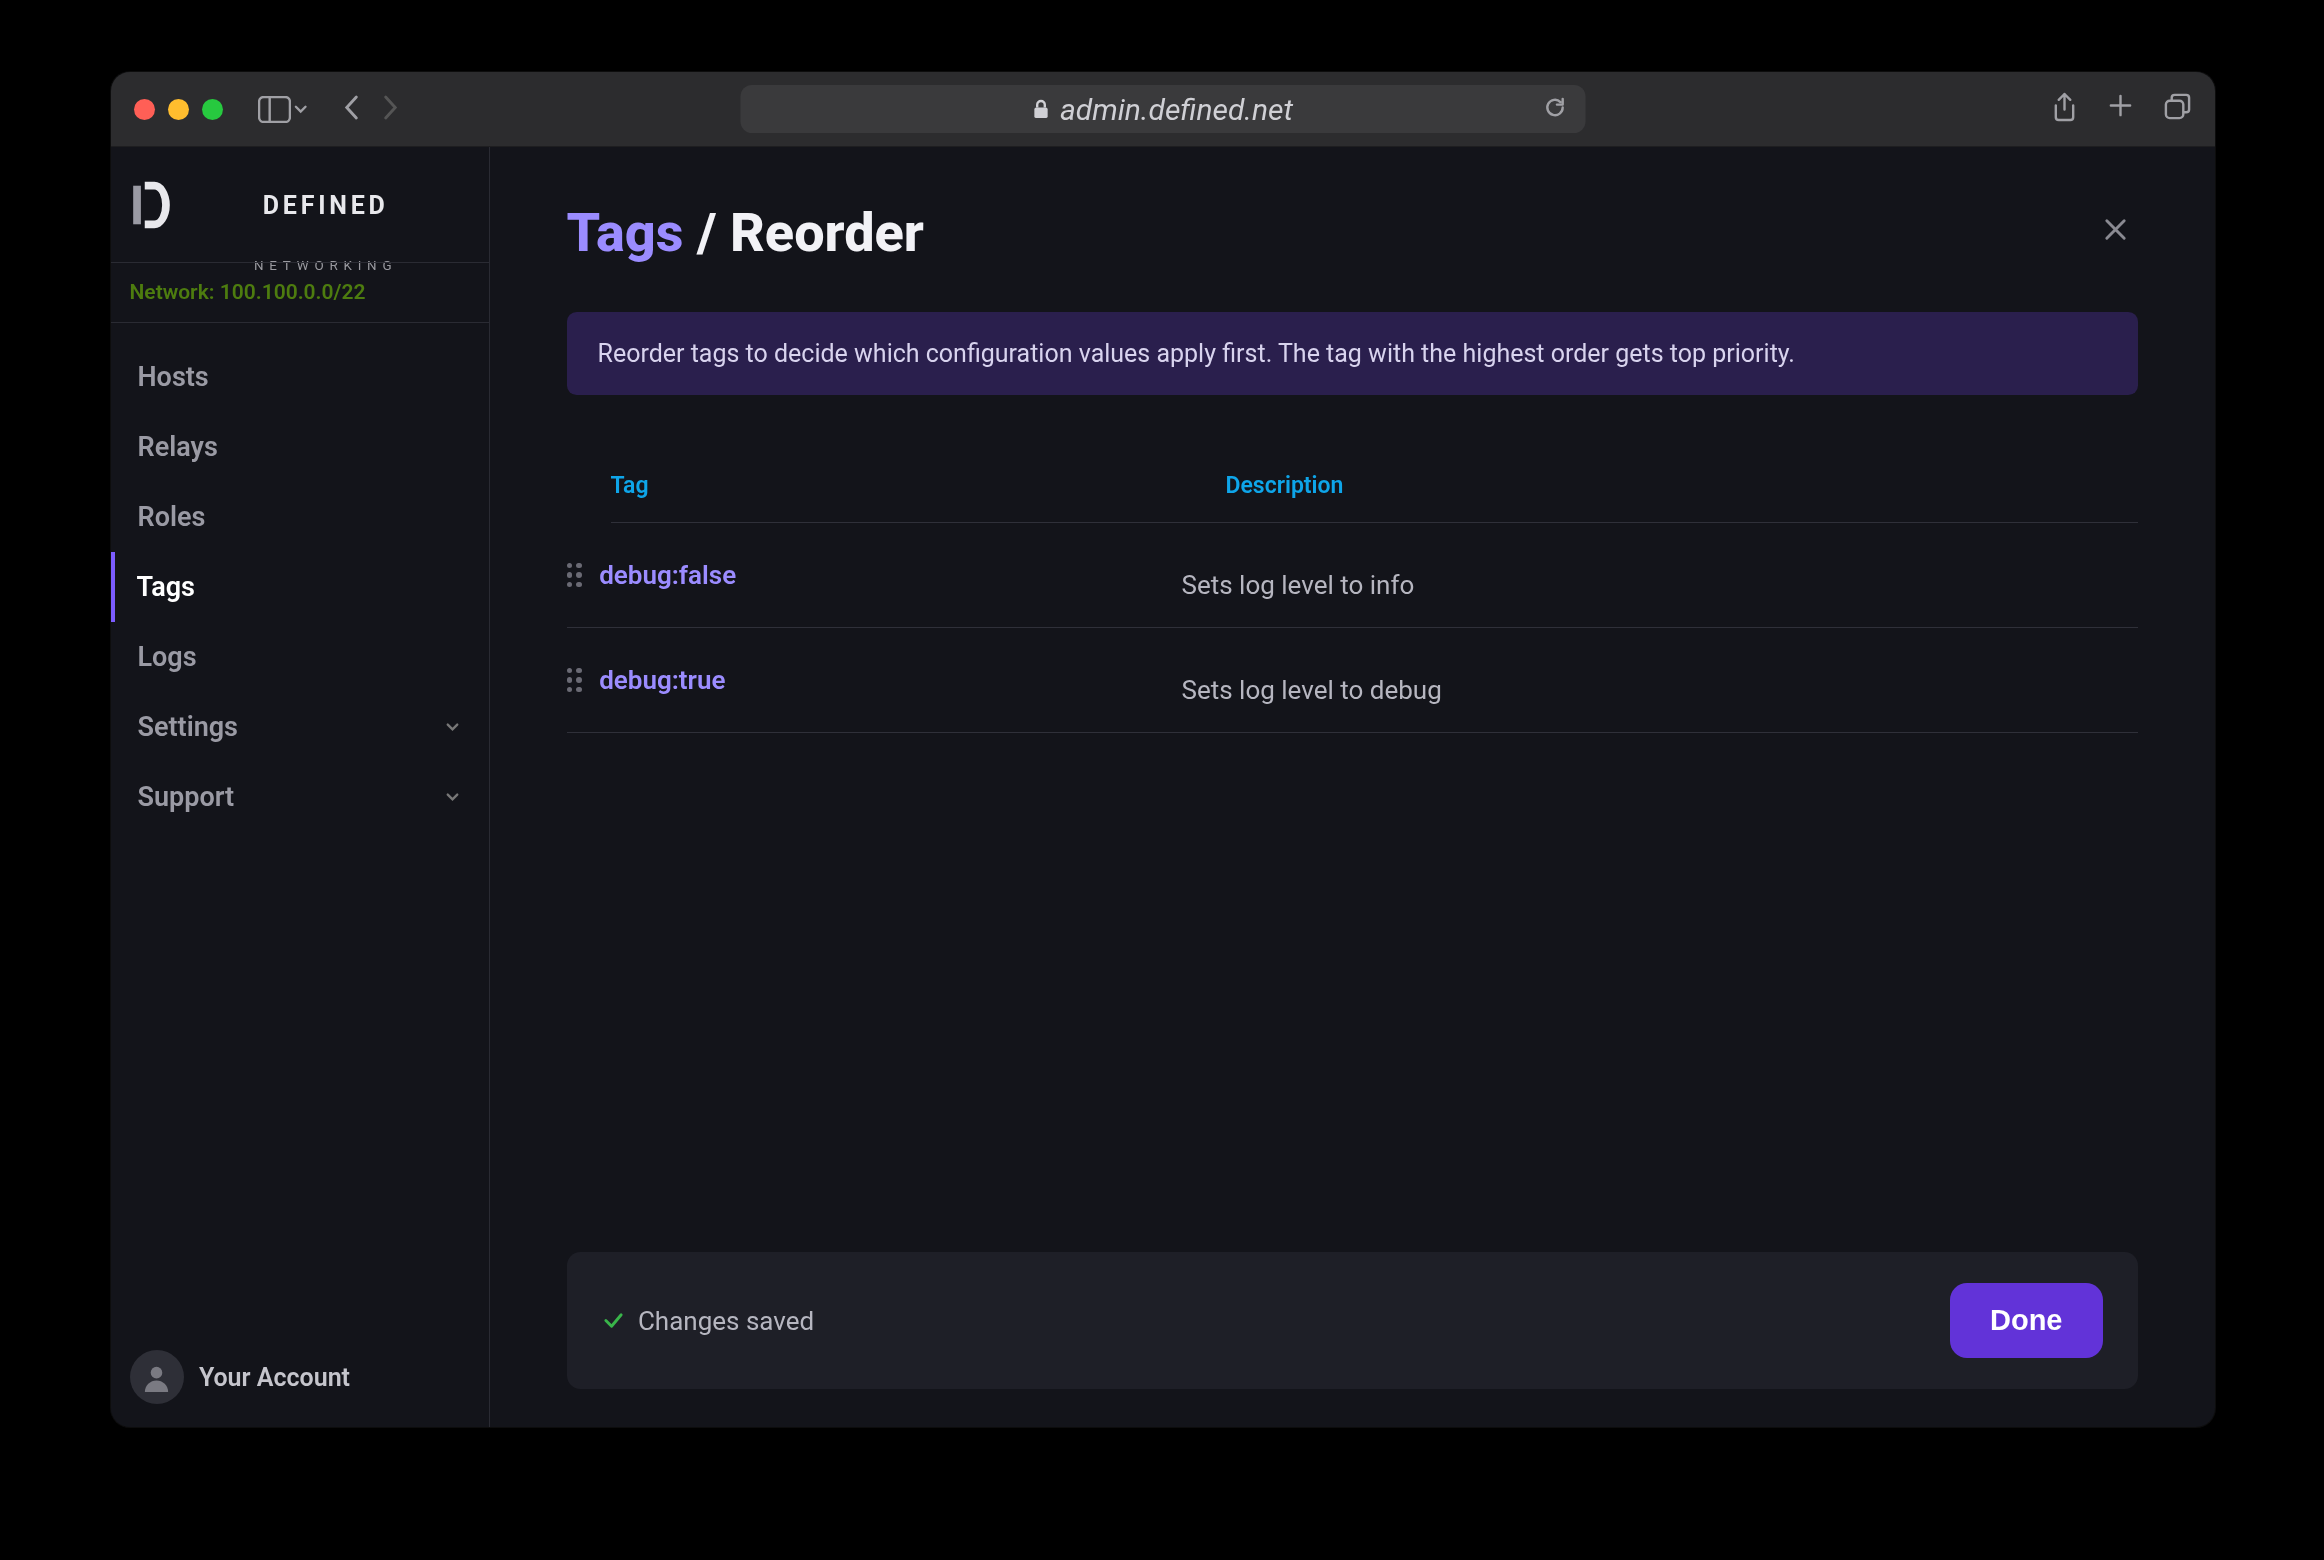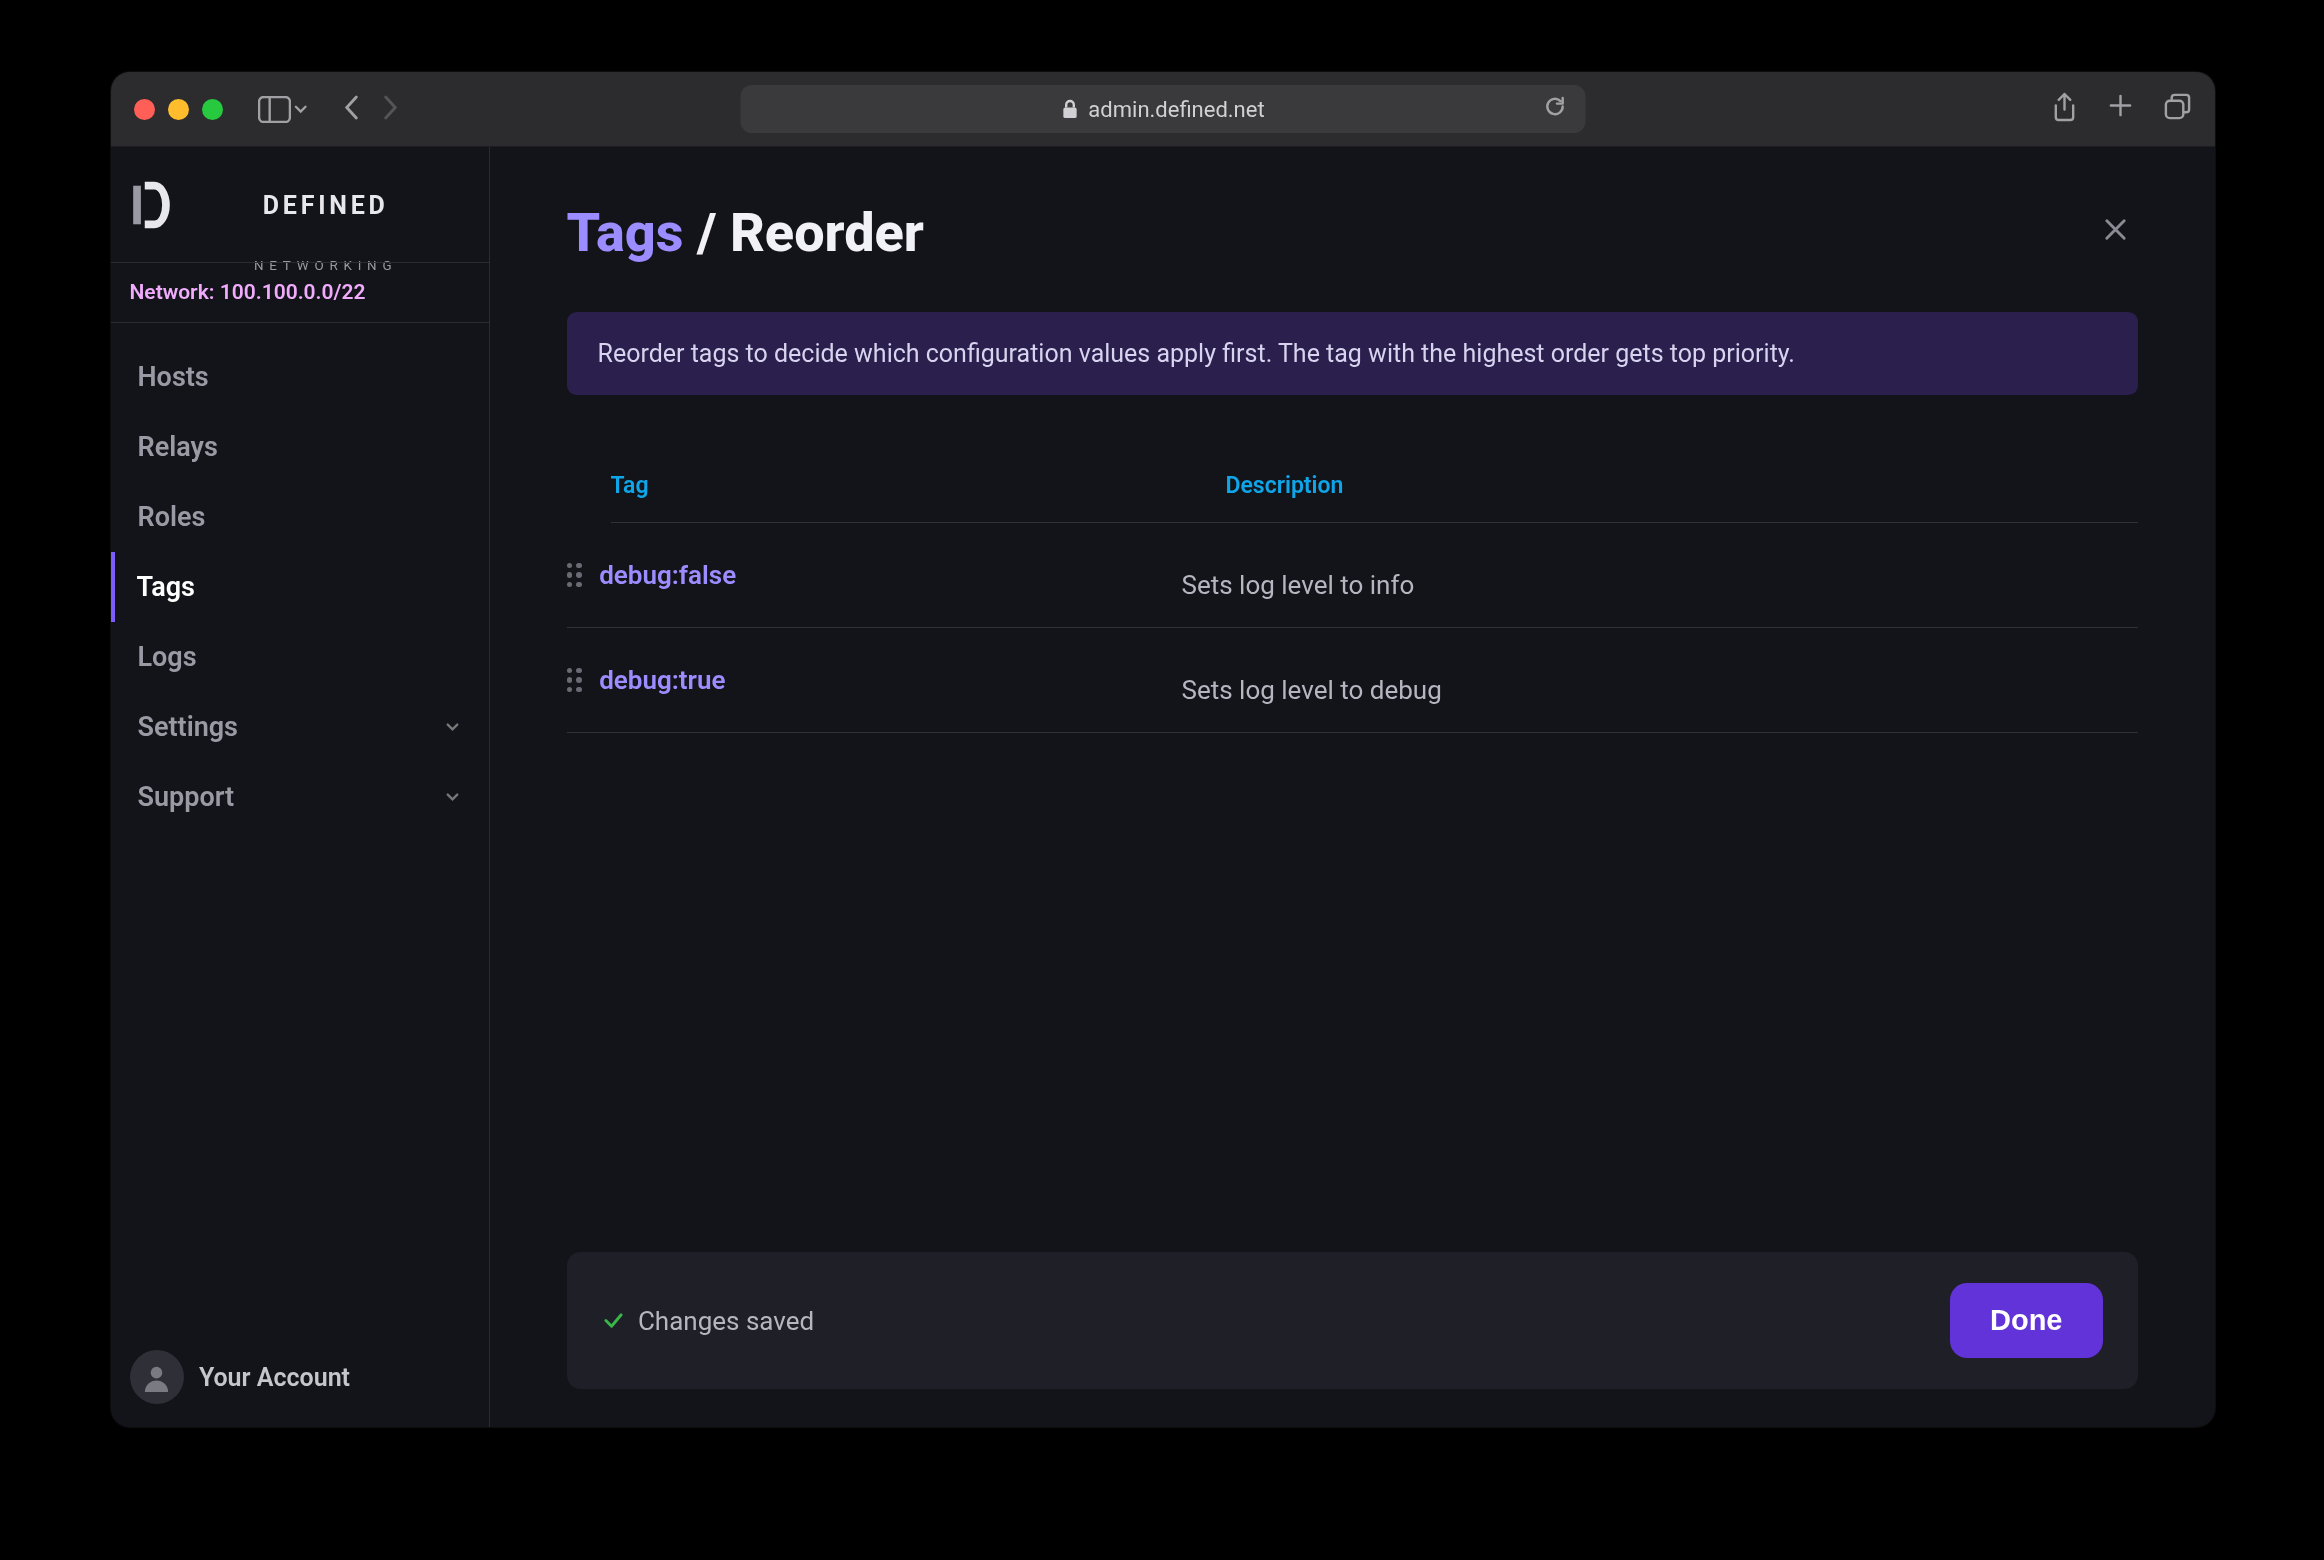--- a/index.html
+++ b/index.html
@@ -48,21 +48,22 @@
   transform: translateX(-50%);
   width: 845px;
   height: 48px;
   background: #3a3a3c;
   border-radius: 11.5px;
   display: flex;
   align-items: center;
   justify-content: center;
   gap: 9px;
   color: #d0d0d5;
-  font-size: 22px;
+  font-size: 30px;
+  font-style: italic;
 }
 .url-reload { position: absolute; right: 17.3px; color: #a0a0a5; }
 .titlebar-right { margin-left: auto; display: flex; gap: 29px; color: #a0a0a5; }
 .titlebar-icon { cursor: pointer; }
 .content { flex: 1; display: flex; overflow: hidden; }
 .sidebar {
   width: 379px;
   background: #13141a;
   border-right: 1px solid #2a2b33;
   display: flex;
@@ -80,21 +81,21 @@
   height: 54px;
   position: relative;
 }
 .logo-text { color: #e8e8ec; letter-spacing: 3.8px; }
 .logo-text .main { font-size: 25px; font-weight: 700; display: block; }
 .logo-text .sub { font-size: 13.4px; font-weight: 400; letter-spacing: 5.8px; color: #9a9aa0; display: block; text-align: center; }
 .network-bar {
   padding: 17.3px 19px;
   border-top: 1px solid #2a2b33;
   border-bottom: 1px solid #2a2b33;
-  color: #f0abfc;
+  color: #4d7c0f;
   font-size: 21px;
   font-weight: 600;
 }
 .nav { padding-top: 19px; flex: 1; }
 .nav-item {
   display: flex;
   align-items: center;
   justify-content: space-between;
   padding: 19px 27px;
   color: #9a9aa4;

